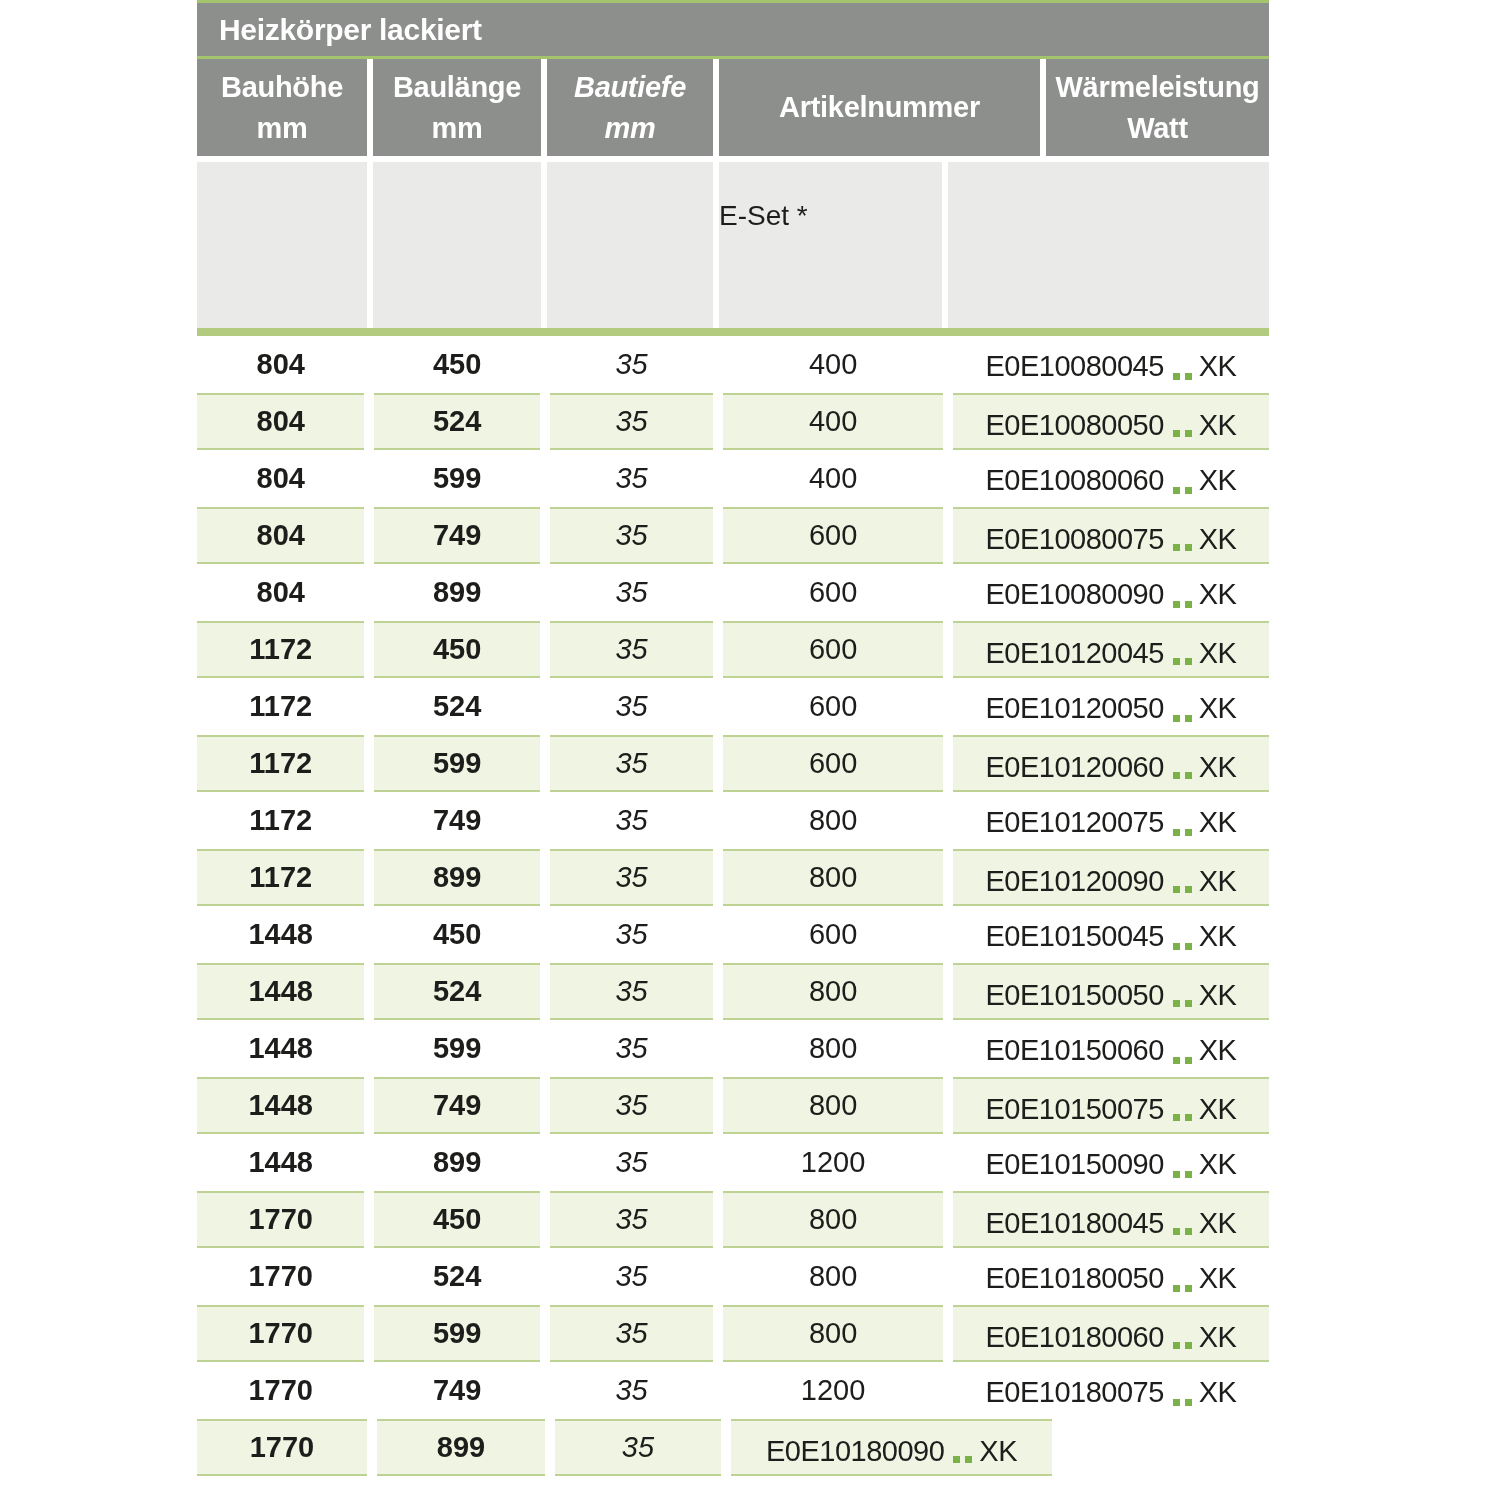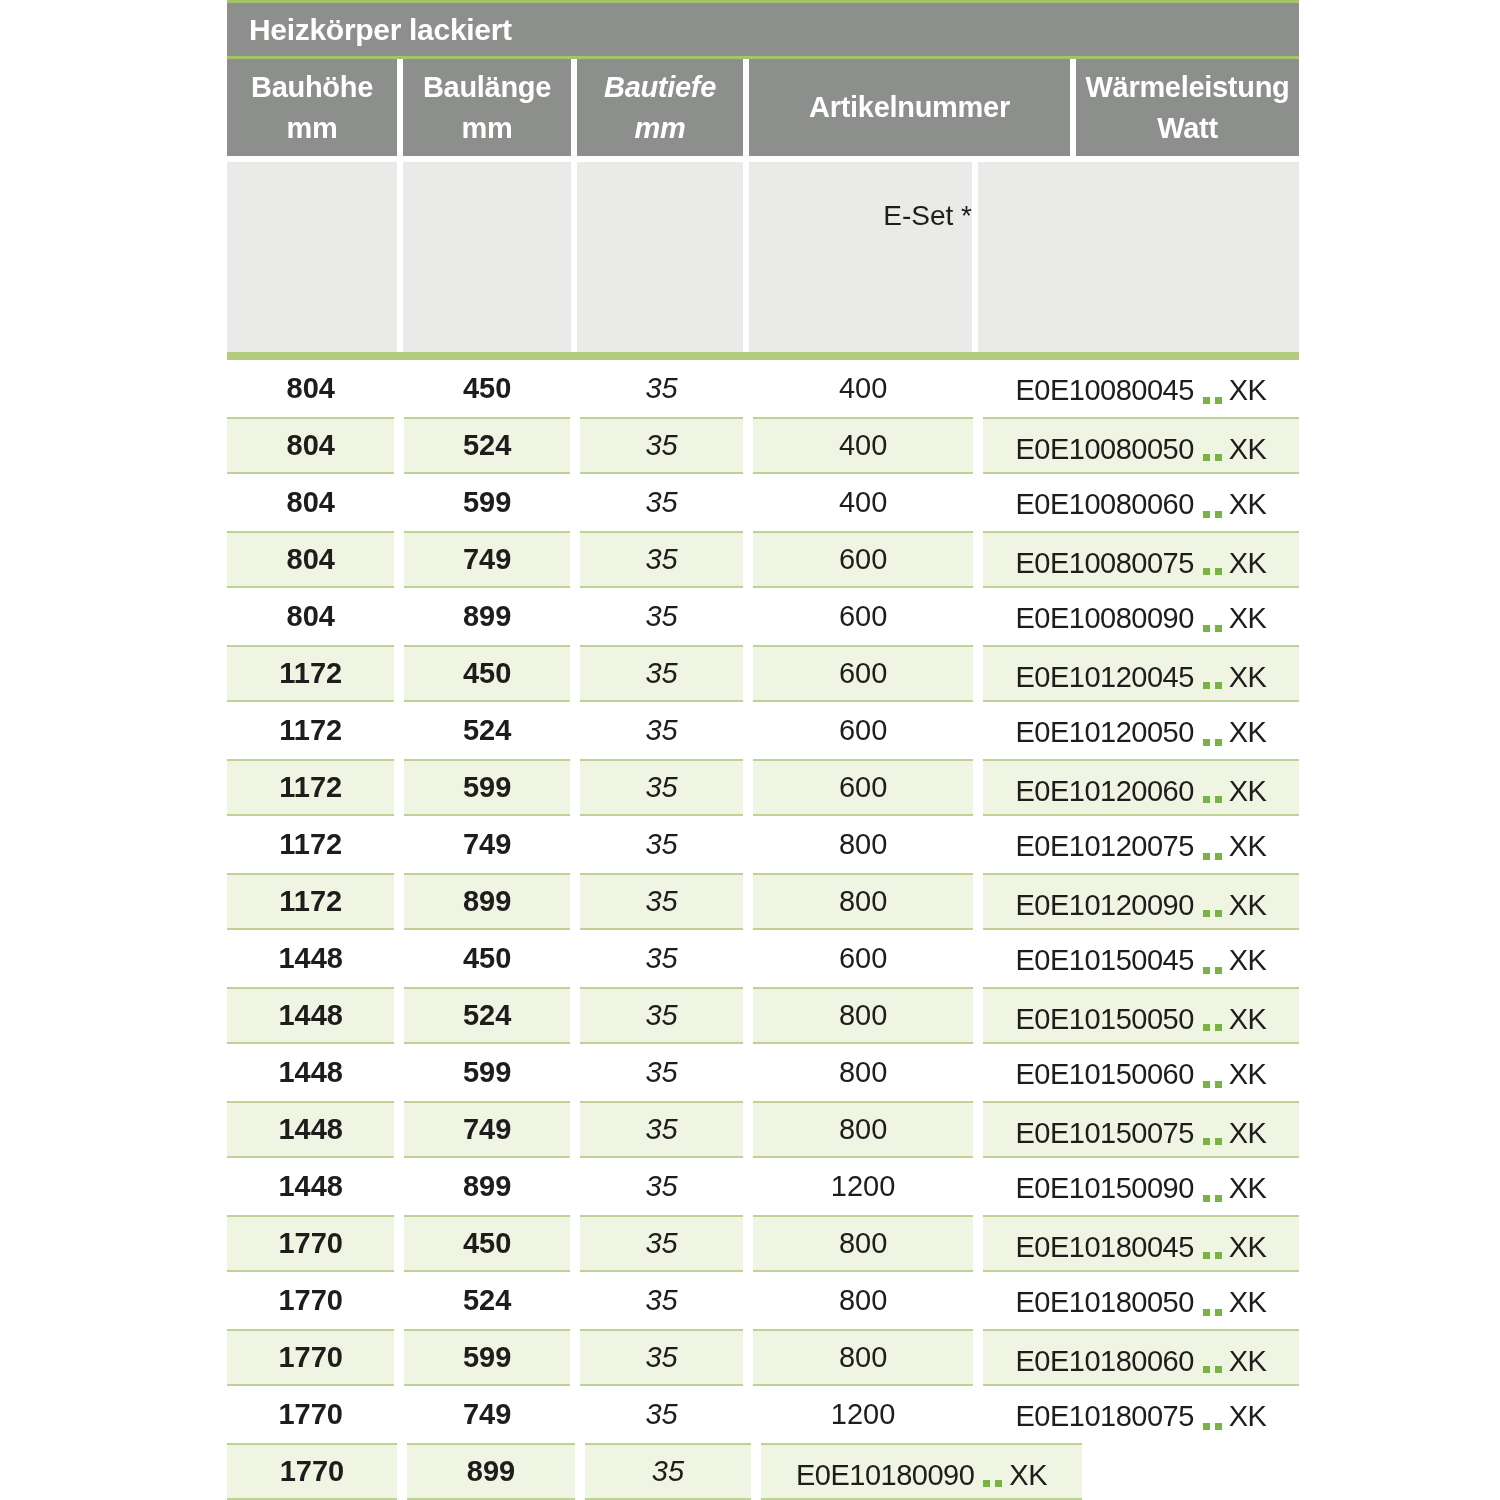--- a/index.html
+++ b/index.html
@@ -2,21 +2,21 @@
 <html style="--accent: #a3c36c; --bar: #b2cb7e; --gray: #8d8f8c; --subgray: #eaebe9; --rowgreen: #f0f4e3; --rowborder: #bed393; --dot: #7ab248; --text: #1d1d1b;"><head>
 <meta charset="utf-8">
 <style>
   html,body{margin:0;padding:0;background:#ffffff;}
   body{
     width:1500px;height:1500px;overflow:hidden;
     font-family:"Liberation Sans",sans-serif;
     color:var(--text,#1d1d1b);
   }
   .page{position:relative;width:1500px;height:1500px;background:#ffffff;}
-  .table-wrap{position:absolute;left:227px;top:0;width:1072px;}
+  .table-wrap{position:absolute;left:197px;top:0;width:1072px;}
 
   .accent-line{height:3px;background:var(--accent,#a3c36c);}
   .title-bar{
     height:53px;background:var(--gray,#8d8f8c);
     display:flex;align-items:center;box-sizing:border-box;padding-left:22px;
   }
   .title-bar .title{color:#fff;font-weight:700;font-size:30px;letter-spacing:-0.3px;}
 
   .flex-row{display:flex;gap:6px;}
   .c0{width:170px;}.c1{width:168px;}.c2{width:166px;font-style:italic;}.c3{width:223px;}.c4{width:321px;}
@@ -25,22 +25,22 @@
   .hdr-cell{
     background:var(--gray,#8d8f8c);height:97px;box-sizing:border-box;
     display:flex;flex-direction:column;align-items:center;justify-content:center;
     color:#fff;font-weight:700;font-size:29px;line-height:1.4;text-align:center;
     letter-spacing:-0.3px;
   }
   .hdr-cell span:empty{display:none;}
 
   .sub-row{margin-top:6px;}
   .sub-cell{
-    background:var(--subgray,#eaebe9);height:190px;box-sizing:border-box;
-    font-size:28px;text-align:right;padding-top:38px;color:#1d1d1b;
+    background:var(--subgray,#eaebe9);height:166px;box-sizing:border-box;
+    font-size:28px;text-align:left;padding-top:38px;color:#1d1d1b;
   }
 
   .green-bar{height:8px;background:var(--bar,#b2cb7e);}
 
   .row{display:flex;gap:10px;}
   .cell{
     height:57px;box-sizing:border-box;background:#ffffff;
     display:flex;align-items:center;justify-content:center;
     font-size:29px;color:var(--text,#1d1d1b);
   }

